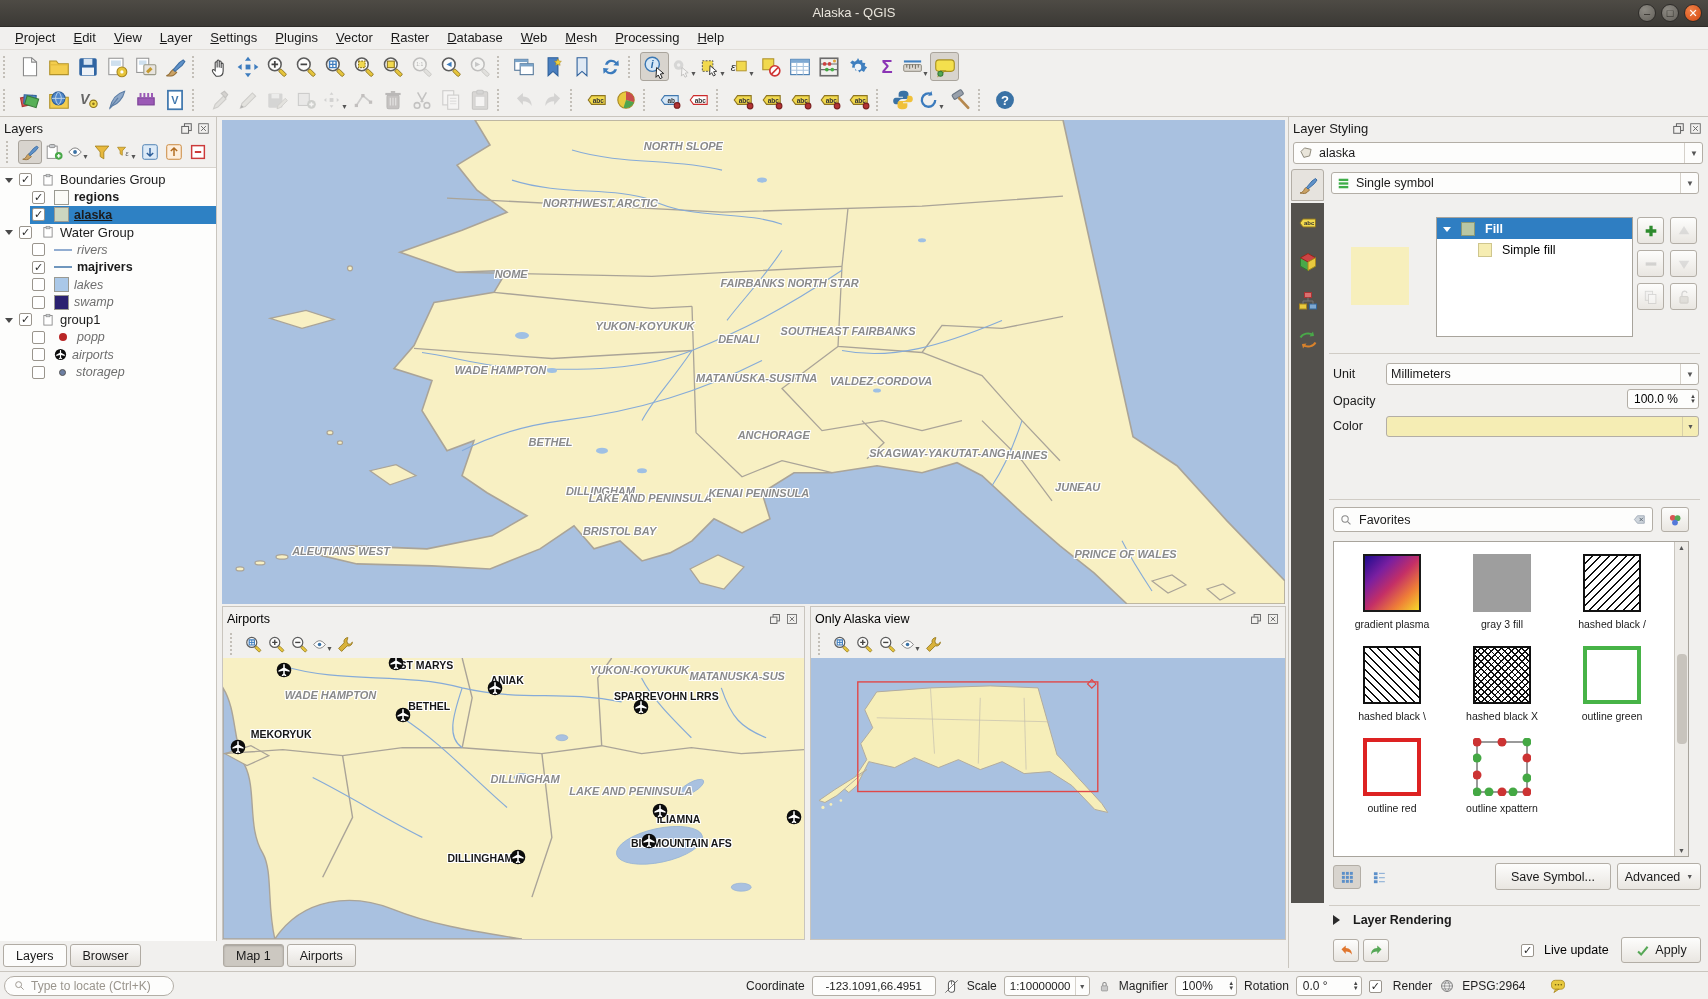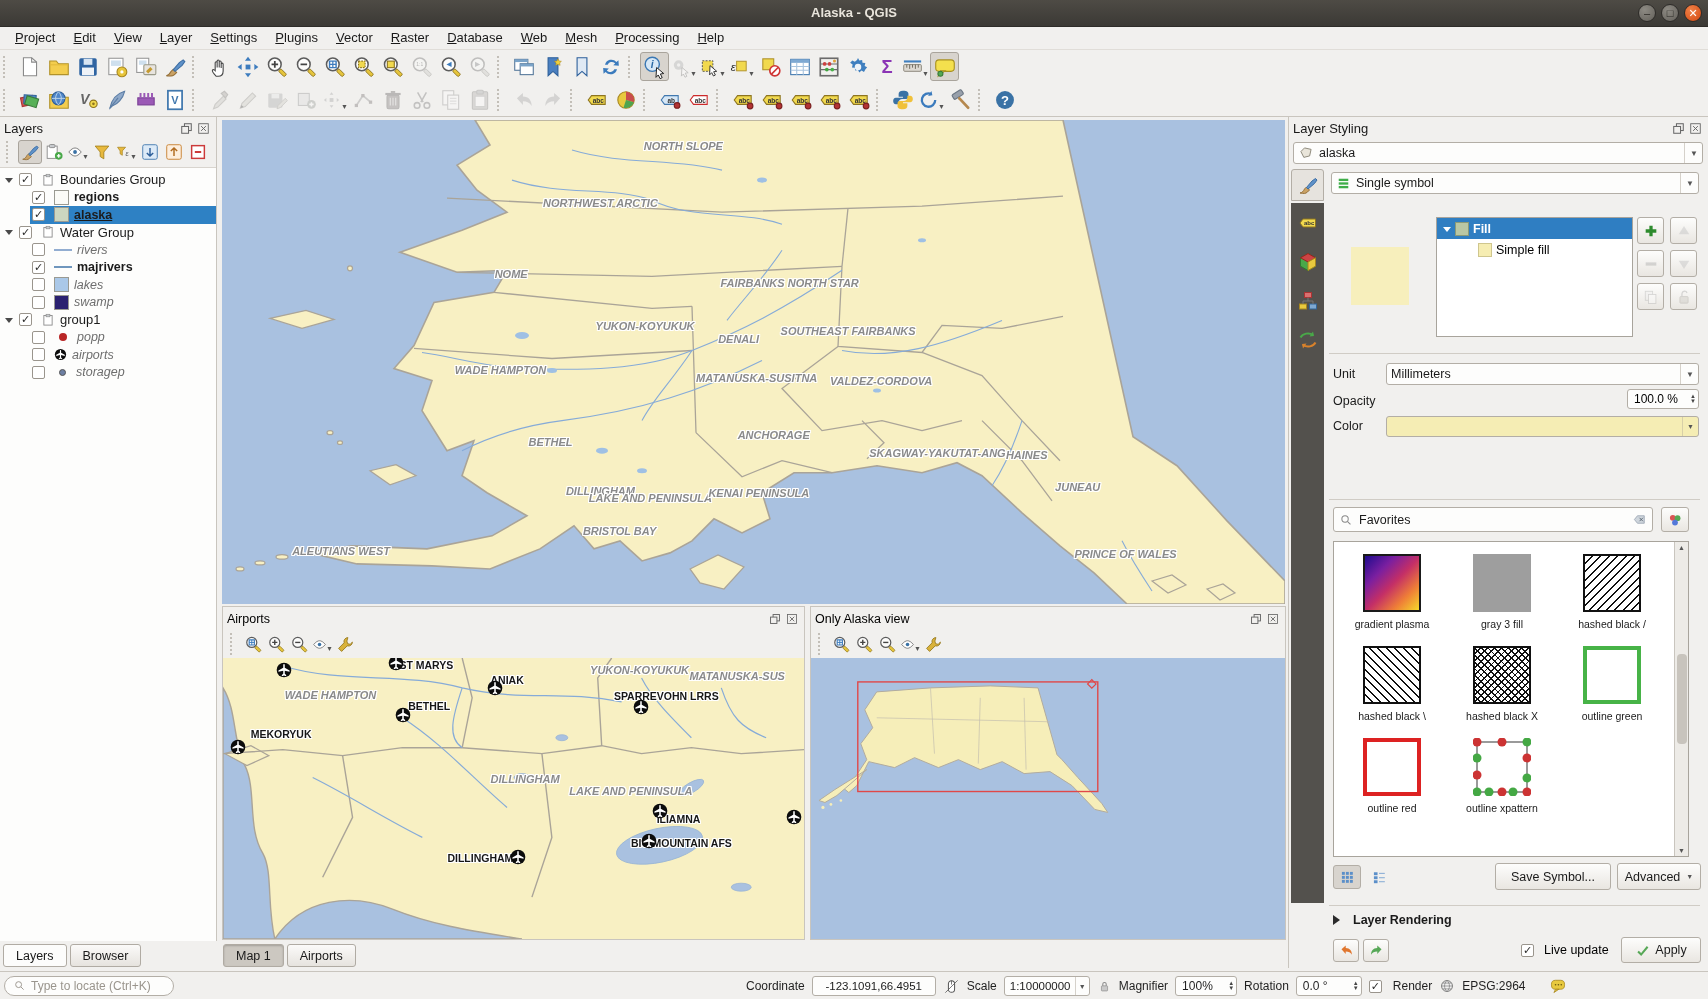--- a/index.html
+++ b/index.html
@@ -1,21 +1,21 @@
 <!DOCTYPE html>
 <html><head>
 <meta charset="utf-8">
 <style>
   *{box-sizing:border-box;margin:0;padding:0}
   html,body{width:1708px;height:999px;overflow:hidden;font-family:"Liberation Sans","DejaVu Sans",sans-serif;background:#f1f0ee;position:relative}
   .abs{position:absolute}
   svg.ic{display:block}
   
   #titlebar{position:absolute;left:0;top:0;width:1708px;height:27px;background:linear-gradient(#4e4b45,#3b3935);border-bottom:1px solid #2e2c29}
-  #titlebar .title{position:absolute;left:0;right:0;top:5px;text-align:center;color:#e8e4db;font-size:13px;font-weight:bold}
+  #titlebar .title{position:absolute;left:0;right:0;top:5px;text-align:center;color:#e8e4db;font-size:13px;font-weight:normal}
   .winbtns{position:absolute;right:6px;top:4px;display:flex;gap:5px}
   .winbtn{width:18px;height:18px;border-radius:50%;background:radial-gradient(circle at 35% 30%,#8d8a83,#64615b);color:#2b2925;font-size:11px;line-height:17px;text-align:center;border:1px solid #2e2c29}
   .winbtn.close{background:radial-gradient(circle at 35% 30%,#f08046,#d44a12);color:#fff}
   
   #menubar{position:absolute;left:0;top:27px;width:1708px;height:23px;background:#f1f0ee;display:flex;align-items:center;padding-left:6px;border-bottom:1px solid #e0ddd8}
   .menu-item{display:inline-block;padding:0 9px;font-size:13px;color:#1a1a1a;line-height:22px}
   .menu-item::first-letter{text-decoration:underline}
   
   .toolbar{position:absolute;left:0;width:1708px;background:#f1f0ee;display:flex;align-items:center}
   #tb1{top:50px;height:33px}
@@ -69,21 +69,21 @@
   #styling-panel{position:absolute;left:1288px;top:117px;width:420px;height:851px;background:#f1f0ee;border-left:1px solid #c9c5be}
   .combo{display:flex;align-items:center;background:#fdfdfc;border:1px solid #b3aea6;border-radius:3px;height:22px;font-size:12.5px;color:#1a1a1a;padding:0 4px;gap:5px}
   .combo .carrow{margin-left:auto;font-size:8px;color:#555;border-left:1px solid #d5d1ca;padding-left:5px;height:100%;display:flex;align-items:center}
   #sp-strip{position:absolute;left:2px;top:86px;width:33px;height:700px;background:#53514d;display:flex;flex-direction:column;align-items:center;padding-top:6px;gap:12px}
   .striptab{width:27px;height:27px;display:flex;align-items:center;justify-content:center;border-radius:3px}
   #sp-brushtab{position:absolute;left:2px;top:52px;width:33px;height:32px;background:#e6e3de;border:1px solid #b3aea6;border-radius:3px 3px 0 0;display:flex;align-items:center;justify-content:center}
   .sprow-label{font-size:12.5px;color:#1a1a1a}
   .sbtn{background:linear-gradient(#fdfdfc,#e9e6e1);border:1px solid #b3aea6;border-radius:3px;display:inline-flex;align-items:center;justify-content:center;font-size:12.5px;color:#1a1a1a}
   .sbtn.dis svg{opacity:.35;filter:grayscale(.9)}
   .treebox{position:absolute;background:#fff;border:1px solid #a8a49c}
-  .treebox .frow{height:21px;display:flex;align-items:center;gap:4px;font-size:12.5px;padding-left:6px}
+  .treebox .frow{height:21px;display:flex;align-items:center;gap:10px;font-size:12.5px;padding-left:6px}
   .treebox .frow.sel{background:#2f7ec2;color:#fff;font-weight:bold}
   .spin{display:flex;background:#fdfdfc;border:1px solid #b3aea6;border-radius:3px;height:20px;font-size:12px;align-items:center;padding:0 2px 0 6px}
   .spin .arrows{margin-left:auto;display:flex;flex-direction:column;justify-content:center;font-size:6px;color:#444;line-height:5px;padding-left:4px}
   .hr{position:absolute;left:40px;right:8px;height:1px;background:#d0ccc5}
   .gsw{width:58px;height:58px;background:#fff}
   .gitem{display:flex;flex-direction:column;align-items:center;gap:6px;width:104px}
   .glabel{font-size:10.5px;color:#1a1a1a;text-align:center;line-height:1.15;max-width:100px}
   #gallery{position:absolute;left:44px;top:424px;width:356px;height:316px;background:#fff;border:1px solid #a8a49c;overflow:hidden}
   #gallery .inner{position:absolute;left:6px;top:12px;display:grid;grid-template-columns:repeat(3,1fr);width:330px;row-gap:16px}
   #gscroll{position:absolute;right:0;top:0;bottom:0;width:14px;background:#edebe7;border-left:1px solid #c9c5be;font-size:7px;color:#555;display:flex;flex-direction:column;justify-content:space-between;align-items:center;padding:2px 0}

